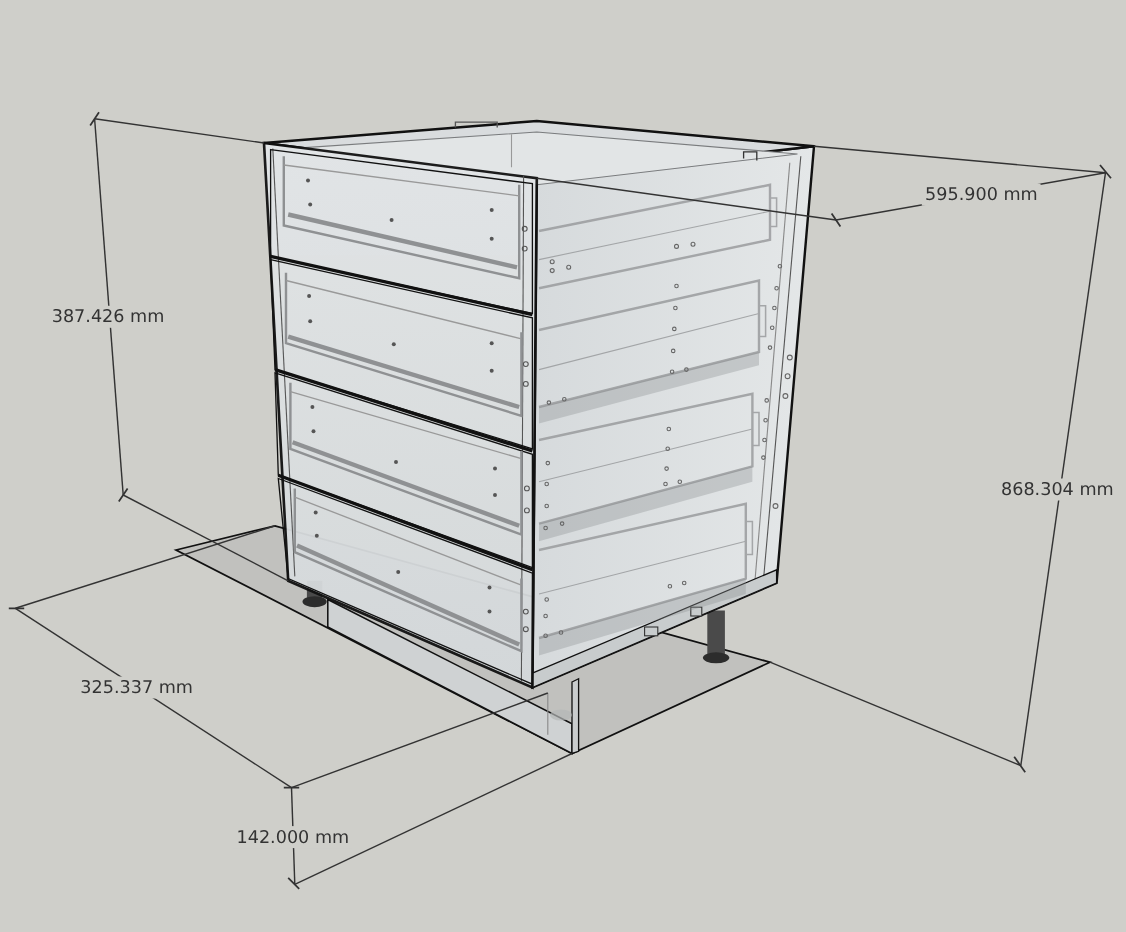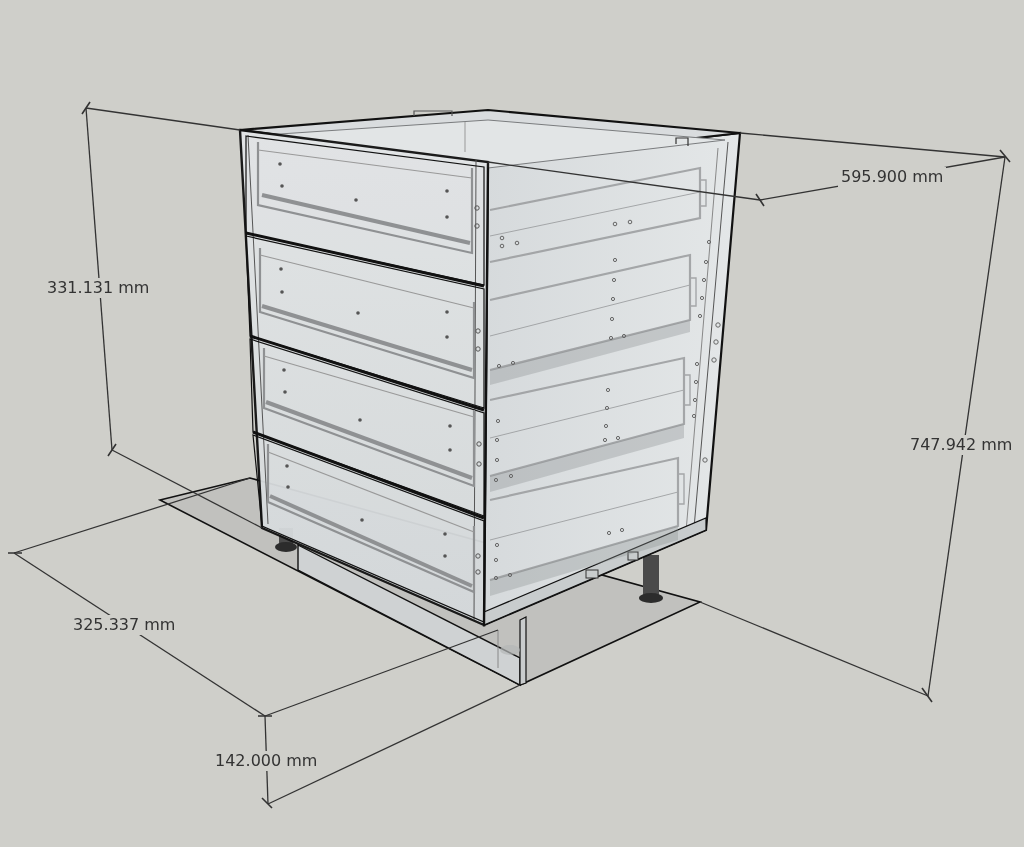--- a/index.html
+++ b/index.html
@@ -252,18 +252,18 @@
 
     <g>
       <line x1="265" y1="676" x2="268" y2="764"></line>
       <line x1="268" y1="764" x2="520" y2="645"></line>
       <path d="M262,758 l10,10" stroke-width="1.6"></path>
     </g>
   </g>
 </svg>
 
 <div class="dim-label" style="left:838px; top:127px;">595.900 mm</div>
-<div class="dim-label" style="left:44px; top:238px;">331.131 mm</div>
-<div class="dim-label" style="left:907px; top:395px;">747.942 mm</div>
+<div class="dim-label" style="left:44px; top:238px;">387.426 mm</div>
+<div class="dim-label" style="left:907px; top:395px;">868.304 mm</div>
 <div class="dim-label" style="left:70px; top:575px;">325.337 mm</div>
 <div class="dim-label" style="left:212px; top:711px;text-align:center;">142.000 mm</div>
 
 </div>
 
 </body></html>

